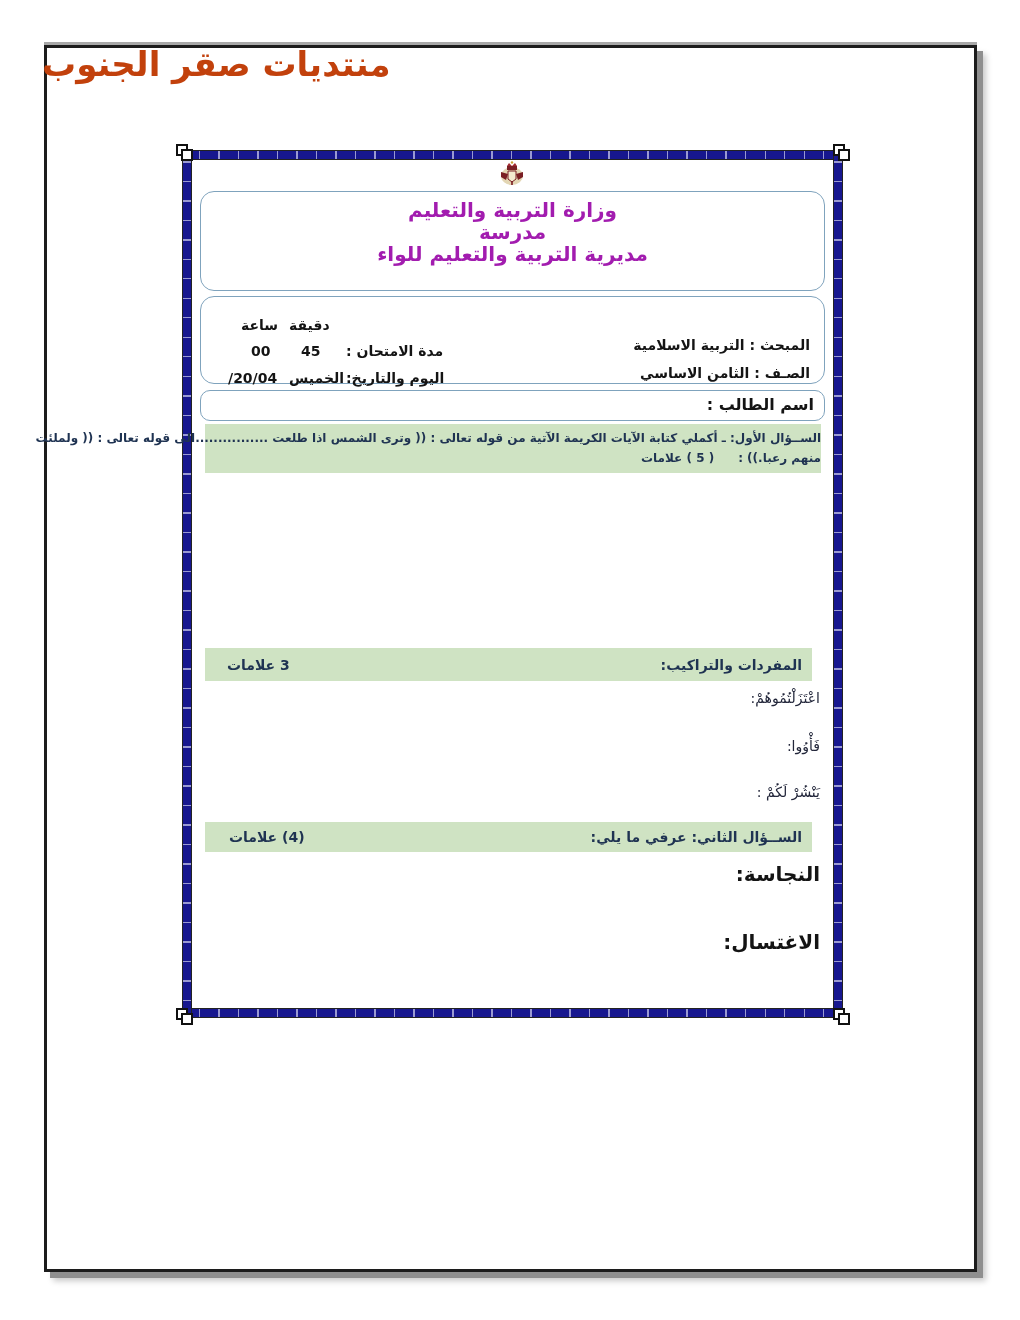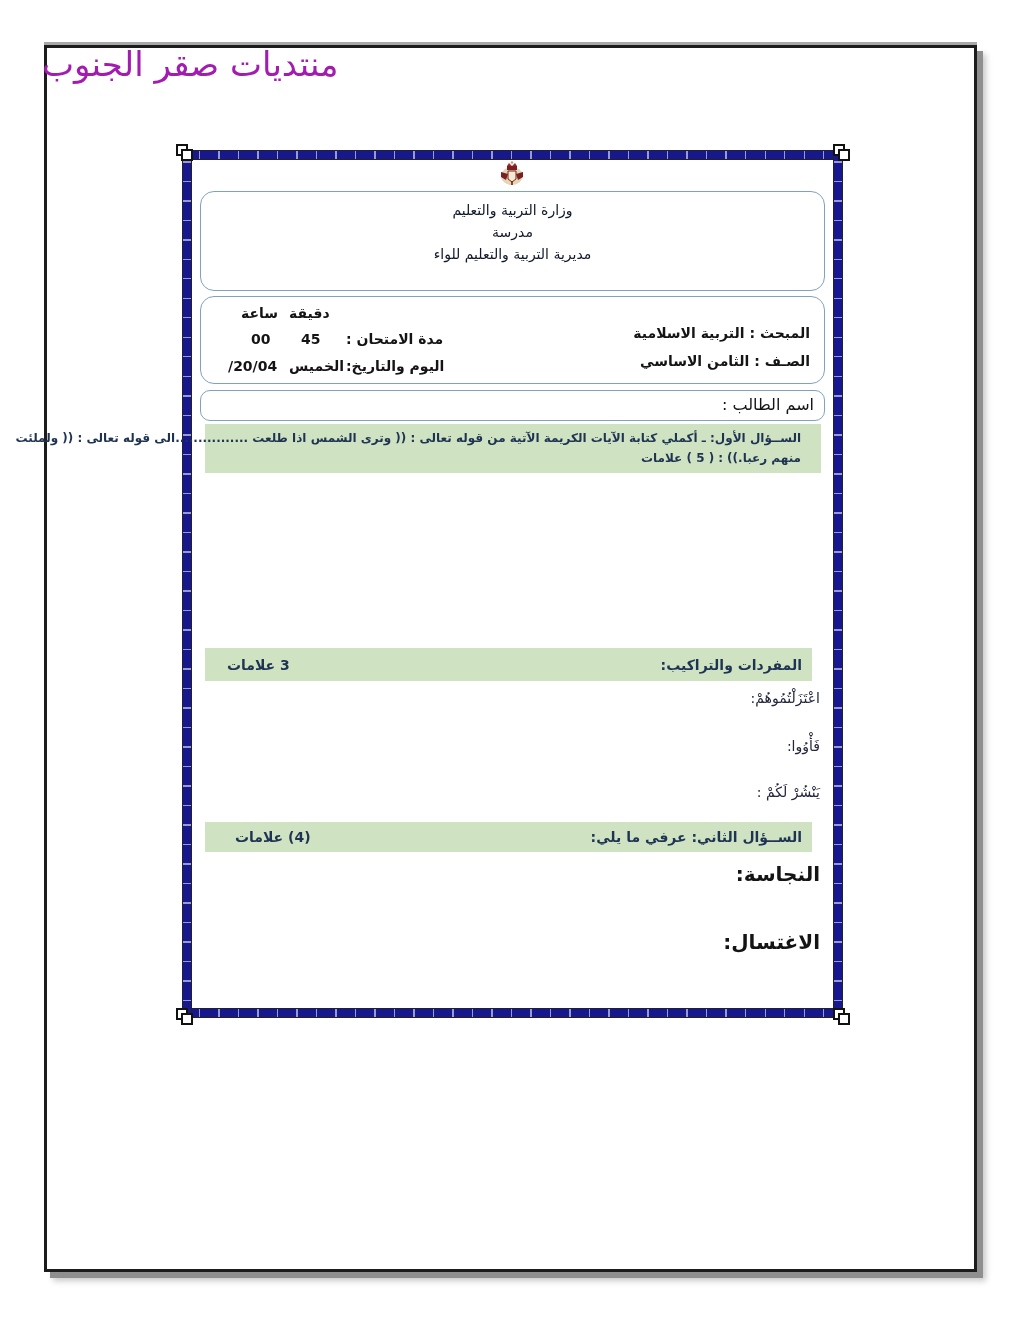--- a/index.html
+++ b/index.html
@@ -9,21 +9,21 @@
 
   
   .page {
     position:absolute; left:44px; top:45px; width:933px; height:1227px;
     background:#ffffff; border:3px solid #1c1c1c;
     box-shadow: 6px 6px 0 0 #8f8f8f, 0 -3px 0 0 #a8a8a8, 9px 9px 6px 0 #c9c9c9;
   }
 
   .watermark {
     position:absolute; left:42px; top:44px; z-index:30;
-    font-size:34px; font-weight:normal; color:#a21caf; direction:rtl; white-space:nowrap;text-align:right;
+    font-size:34px; font-weight:bold; color:#c2410c; direction:rtl; white-space:nowrap;text-align:right;
   }
 
   
   .frame { position:absolute; left:182px; top:150px; width:661px; height:868px; z-index:5; }
   .bar { position:absolute; }
   .bar-h {
     left:-1px; right:-1px; height:10px;
     background: repeating-linear-gradient(90deg, #17178f 0 18px, #9a9ad2 18px 19.5px);
     border-top:1.5px solid #222; border-bottom:1.5px solid #222;
   }
@@ -47,49 +47,49 @@
   .corner-bl { left:-6px; bottom:-6px; }
   .corner-br { right:-6px; bottom:-6px; }
 
   .emblem { position:absolute; left:498px; top:160px; width:28px; height:28px; z-index:7; }
 
   .rbox {
     position:absolute; left:200px; width:625px; z-index:8;
     border:1.5px solid #7fa3bd; border-radius:14px; background:#fff;
   }
   .box-header { top:191px; height:100px; text-align:center; padding-top:7px; direction:rtl; }
-  .box-header div { font-weight:normal; color:#0f172a; font-size:14px; line-height:22px; white-space:nowrap; }
+  .box-header div { font-weight:bold; color:#a21caf; font-size:20px; line-height:22px; white-space:nowrap; }
 
   .box-info { top:296px; height:88px; direction:rtl; font-weight:bold; color:#141414; font-size:14px; }
-  .box-info span { position:absolute; white-space:nowrap; direction:rtl; }
+  .box-info span { position:absolute; white-space:nowrap; direction:rtl;margin-top:12px; }
   .inf-subject { right:14px; top:28px; }
   .inf-grade   { right:14px; top:56px; }
   .inf-min-h   { left:88px;  top:8px; }
   .inf-hr-h    { left:40px;  top:8px; }
   .inf-durlbl  { left:145px; top:34px; }
   .inf-min     { left:100px; top:34px; }
   .inf-hr      { left:50px;  top:34px; }
   .inf-datelbl { left:145px; top:61px; }
   .inf-day     { left:88px;  top:61px;text-align:right; }
   .inf-date    { left:27px;  top:61px; direction:ltr; }
 
   .box-name { top:390px; height:31px; border-radius:10px; direction:rtl; }
-  .box-name .lbl { display:block; font-weight:normal; font-size:16px; color:#141414; line-height:28px; padding-right:10px; }
+  .box-name .lbl { display:block; font-weight:bold; font-size:16px; color:#141414; line-height:28px; padding-right:10px; }
 
   .band { position:absolute; background:#cfe3c3; z-index:8; direction:rtl; color:#1f3352; font-weight:bold; }
-  .band-q1 { left:205px; top:424px; width:616px; height:49px; padding:4px 20px 2px 6px; font-size:12px; }
+  .band-q1 { left:205px; top:424px; width:616px; height:49px; padding:4px 0 2px 6px; font-size:12px; }
   .band-q1 .l1 { white-space:nowrap; line-height:20px; }
   .band-q1 .l2 { display:flex; justify-content:space-between; line-height:20px; }
   .band-q1 .l2 .marks { margin-left:430px;text-align:center; }
 
   .band-row { display:flex; justify-content:space-between; align-items:center; font-size:14px; padding:0 10px 0 6px; }
   .band-vocab { left:205px; top:648px; width:607px; height:33px; }
   .band-vocab .marks { margin-left:16px; }
   .band-q2 { left:205px; top:822px; width:607px; height:30px; }
-  .band-q2 .marks { margin-left:24px; }
+  .band-q2 .marks { margin-left:18px; }
 
   .vocab-word { position:absolute; right:200px; z-index:8; direction:rtl; font-size:14px; color:#22263a; white-space:nowrap; }
   .vw-1 { top:690px; } .vw-2 { top:738px; } .vw-3 { top:784px; }
 
   .define-term { position:absolute; right:200px; z-index:8; direction:rtl; font-size:20px; font-weight:bold; color:#141414; white-space:nowrap; }
   .dt-1 { top:862px; } .dt-2 { top:930px; }
 </style>
 </head>
 <body>
 

